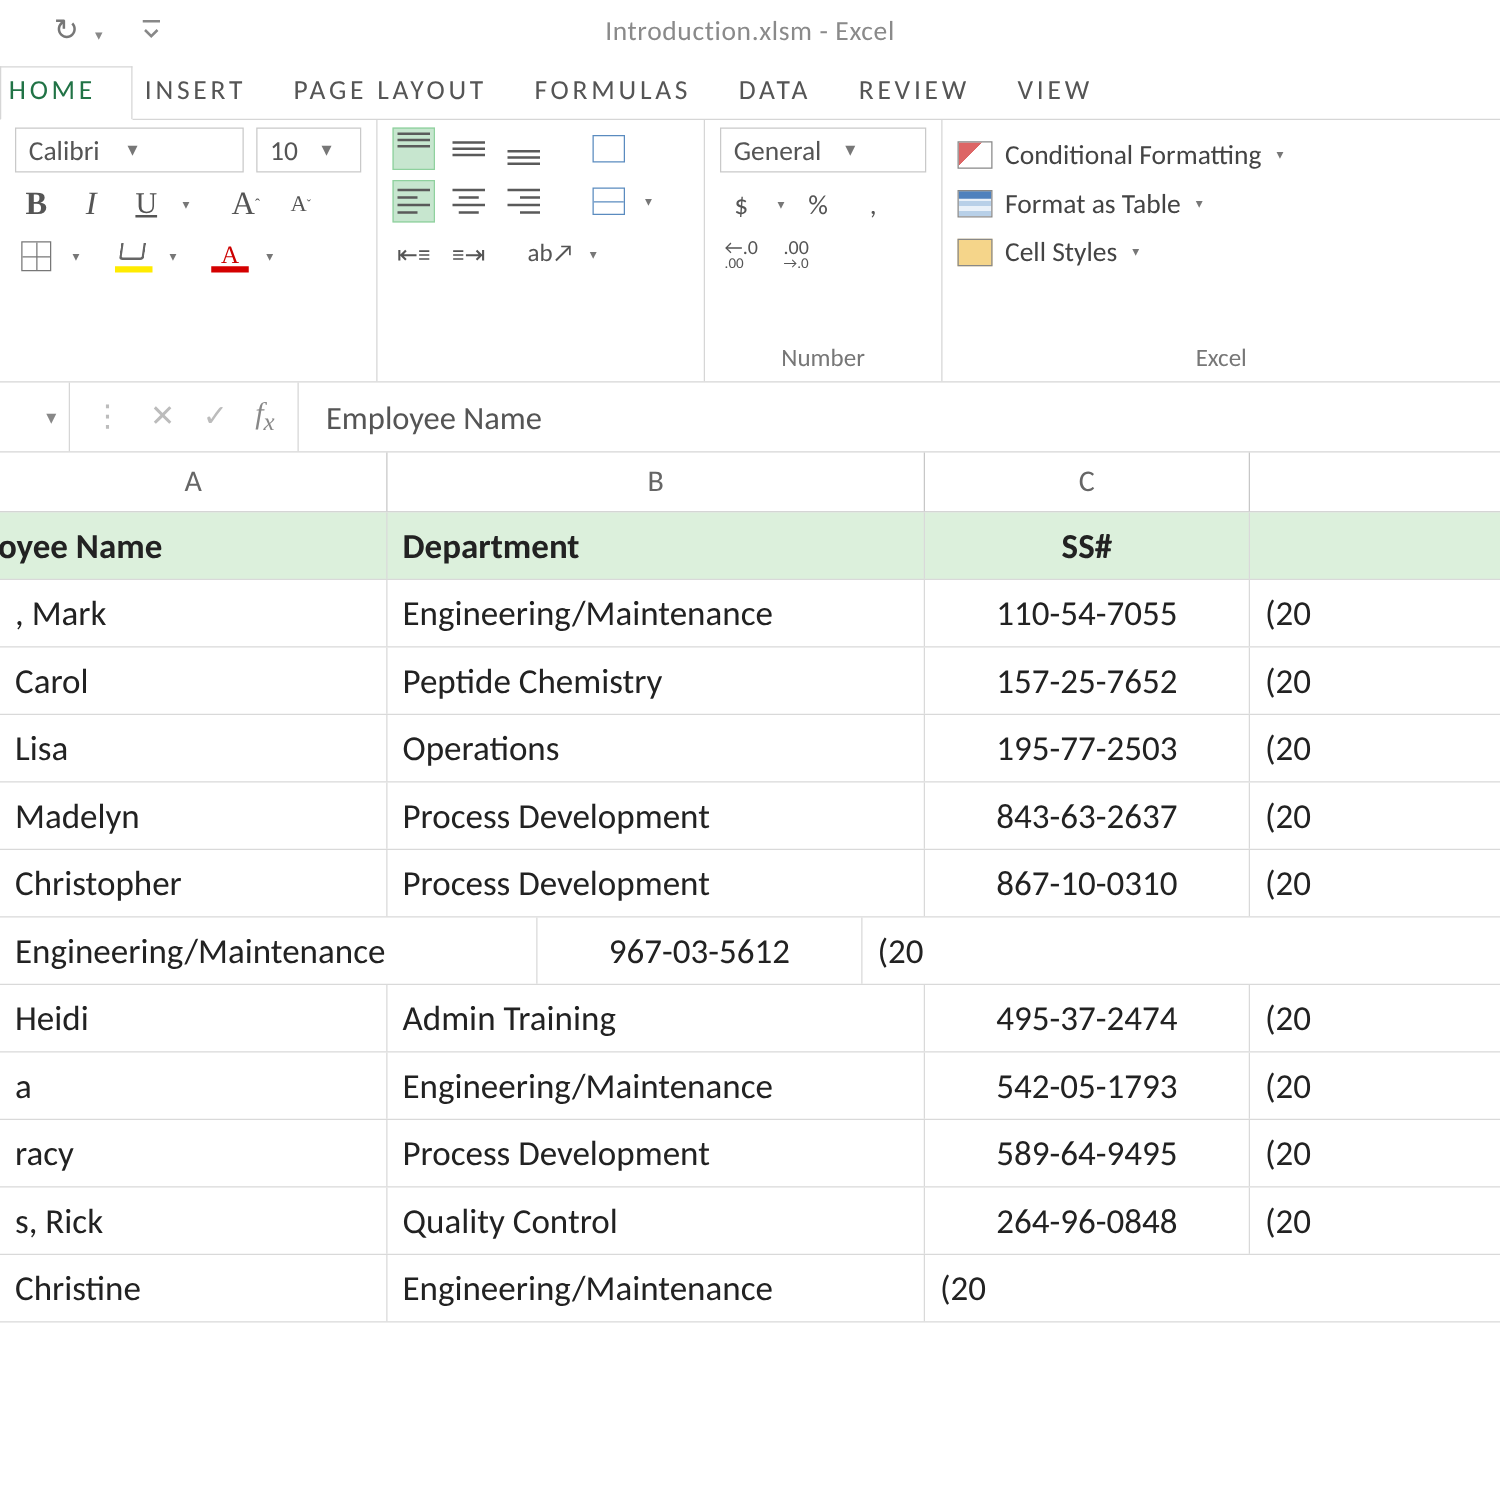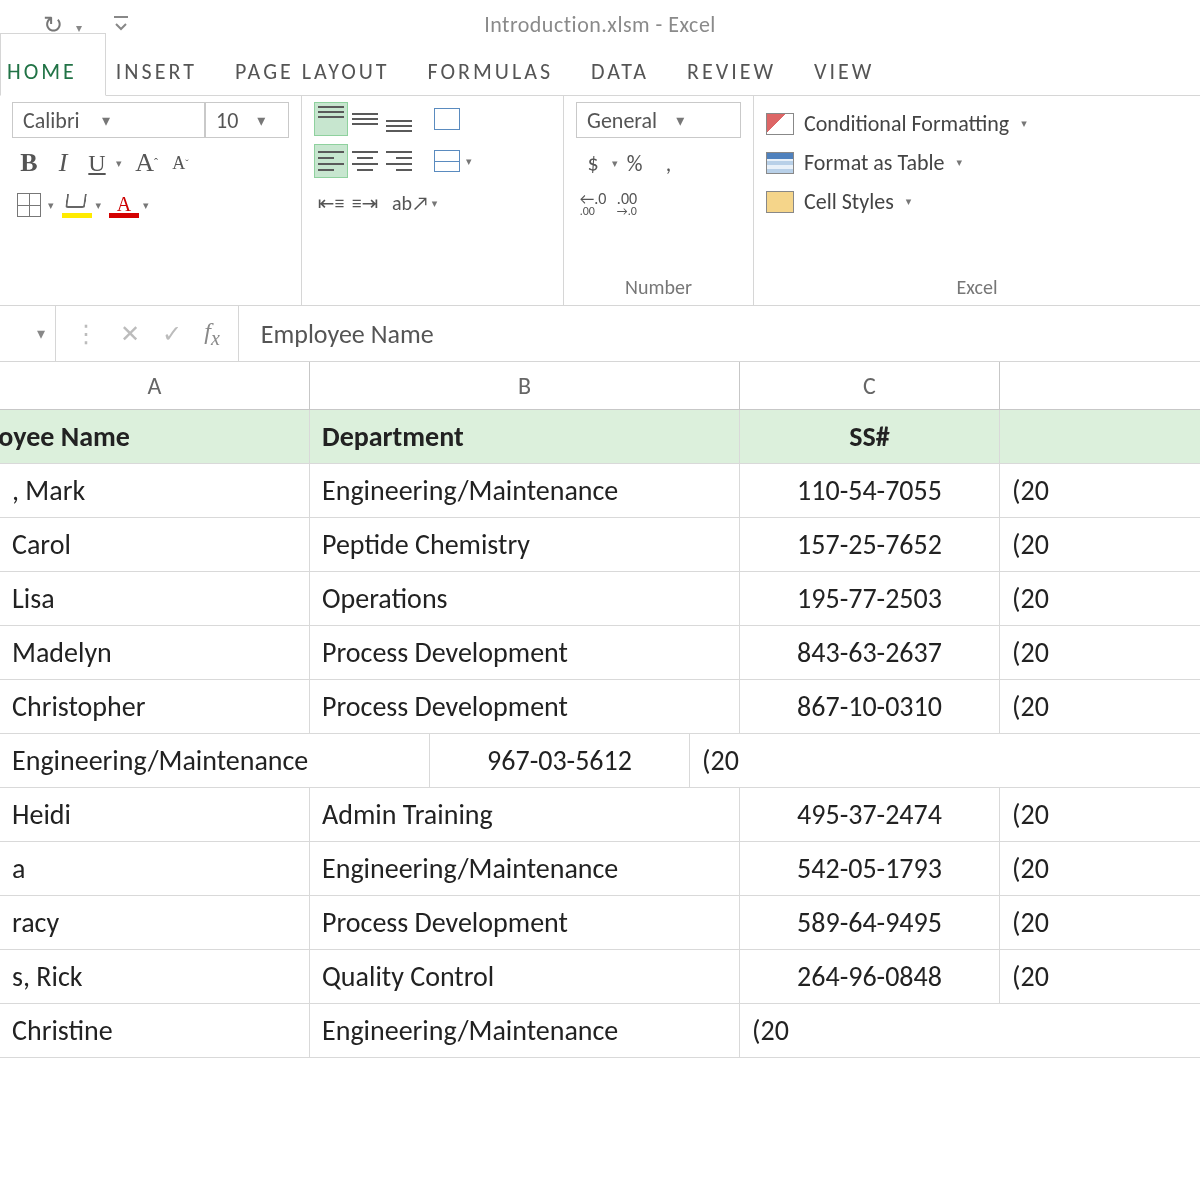--- a/index.html
+++ b/index.html
@@ -6,28 +6,28 @@
   *{box-sizing:border-box}
   
   .qat-row{height:48px;display:flex;align-items:center;padding:0 8px;position:relative}
   .qat-row .redo{color:#777;font-size:24px;margin-left:28px;margin-right:6px}
   .qat-row .tri{color:#888;font-size:12px;margin-top:8px}
   .qat-row .sep{width:10px}
   .qat-row .qmore{color:#888;margin-left:12px}
   .title{position:absolute;left:0;right:0;text-align:center;font-size:22px;color:#8a8a8a;letter-spacing:.5px;pointer-events:none}
   
   .tabs{display:flex;align-items:flex-end;height:48px;border-bottom:1px solid #d6d6d6;padding-left:0}
-  .tab{padding:24px 28px 10px 10px;font-size:22px;color:#555;letter-spacing:3px;cursor:pointer}
+  .tab{padding:4px 28px 10px 10px;font-size:22px;color:#555;letter-spacing:3px;cursor:pointer}
   .tab.active{color:#217346;border:1px solid #d6d6d6;border-bottom:1px solid #fff;margin-bottom:-1px;background:#fff;font-weight:500;padding-left:6px}
   
   .ribbon{display:flex;border-bottom:1px solid #d6d6d6;height:210px;background:#fff}
   .group{border-right:1px solid #d6d6d6;padding:6px 12px 0 12px;display:flex;flex-direction:column;justify-content:space-between}
   .group-label{text-align:center;font-size:20px;color:#777;padding:6px 0 6px}
   .grow{flex:1;display:flex;flex-direction:column;gap:8px}
-  .row{display:flex;align-items:center;}
+  .row{display:flex;align-items:center;gap:10px}
   
   .ctl{display:inline-flex;align-items:center;justify-content:center;min-width:34px;height:34px;color:#555;font-size:22px;cursor:pointer}
   .dd{font-size:11px;color:#777;margin-left:2px}
   .combo{display:flex;align-items:center;border:1px solid #c9c9c9;height:36px;background:#fff}
   .combo .txt{padding:0 10px;font-size:22px;color:#555;min-width:80px}
   .combo .car{width:26px;text-align:center;color:#777}
   
   .bold{font-weight:900;font-family:"Times New Roman",serif;font-size:26px}
   .italic{font-style:italic;font-family:"Times New Roman",serif;font-size:26px}
   .uline{text-decoration:underline;font-family:"Times New Roman",serif;font-size:24px}

